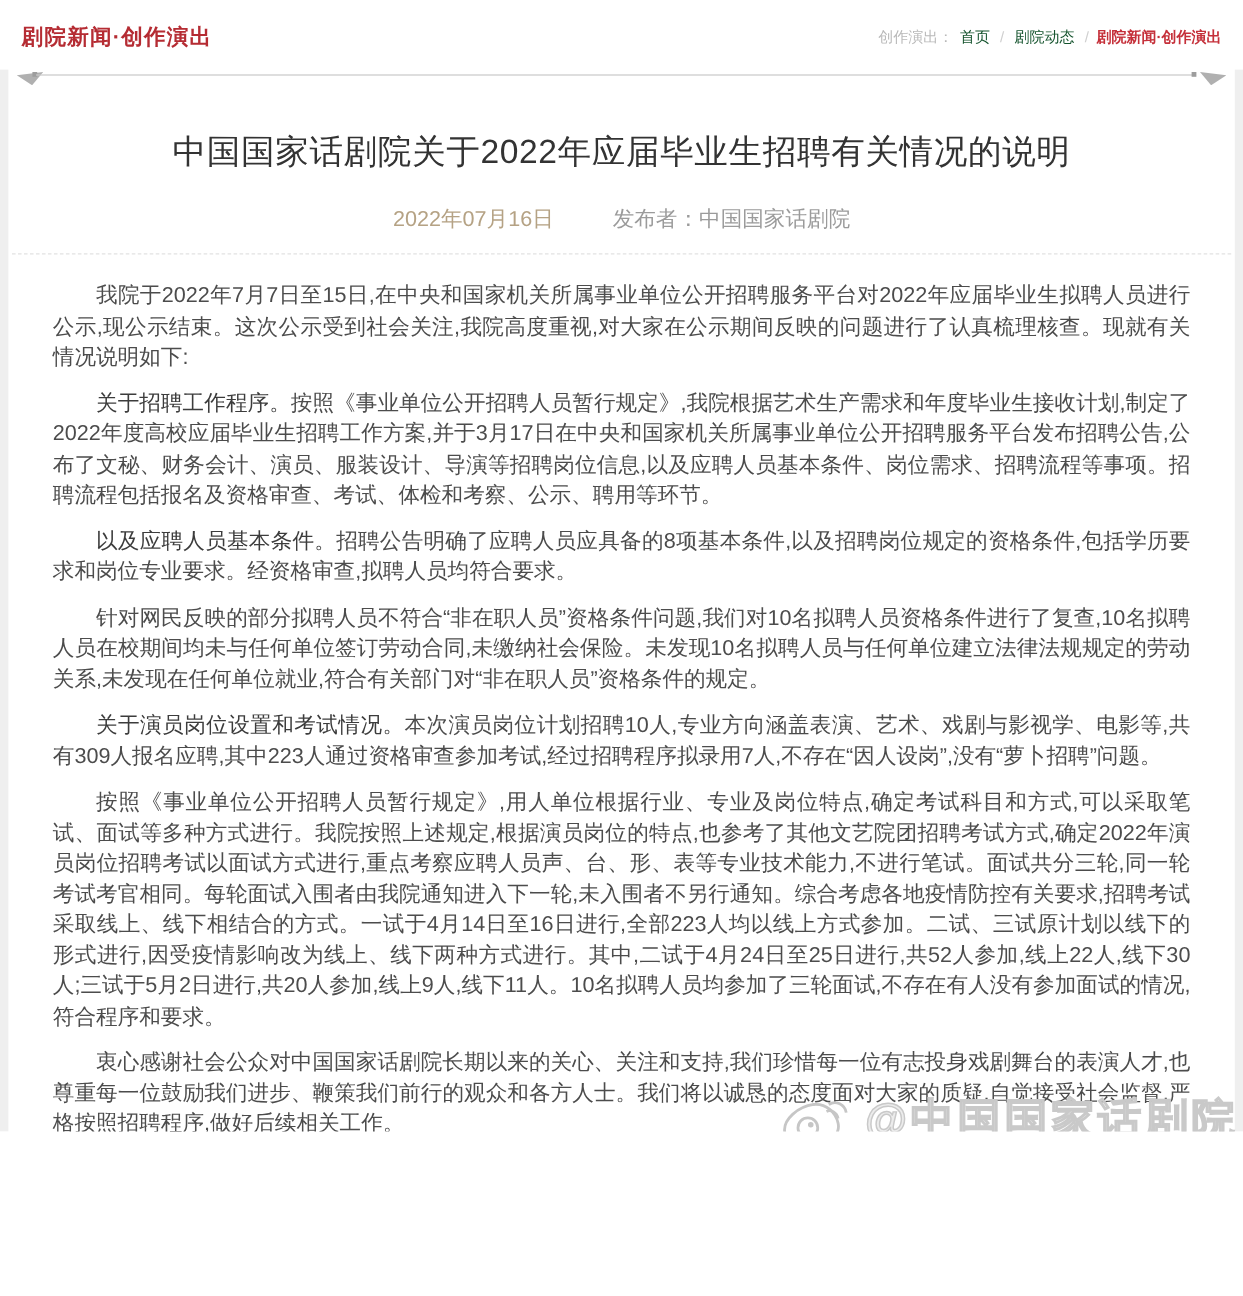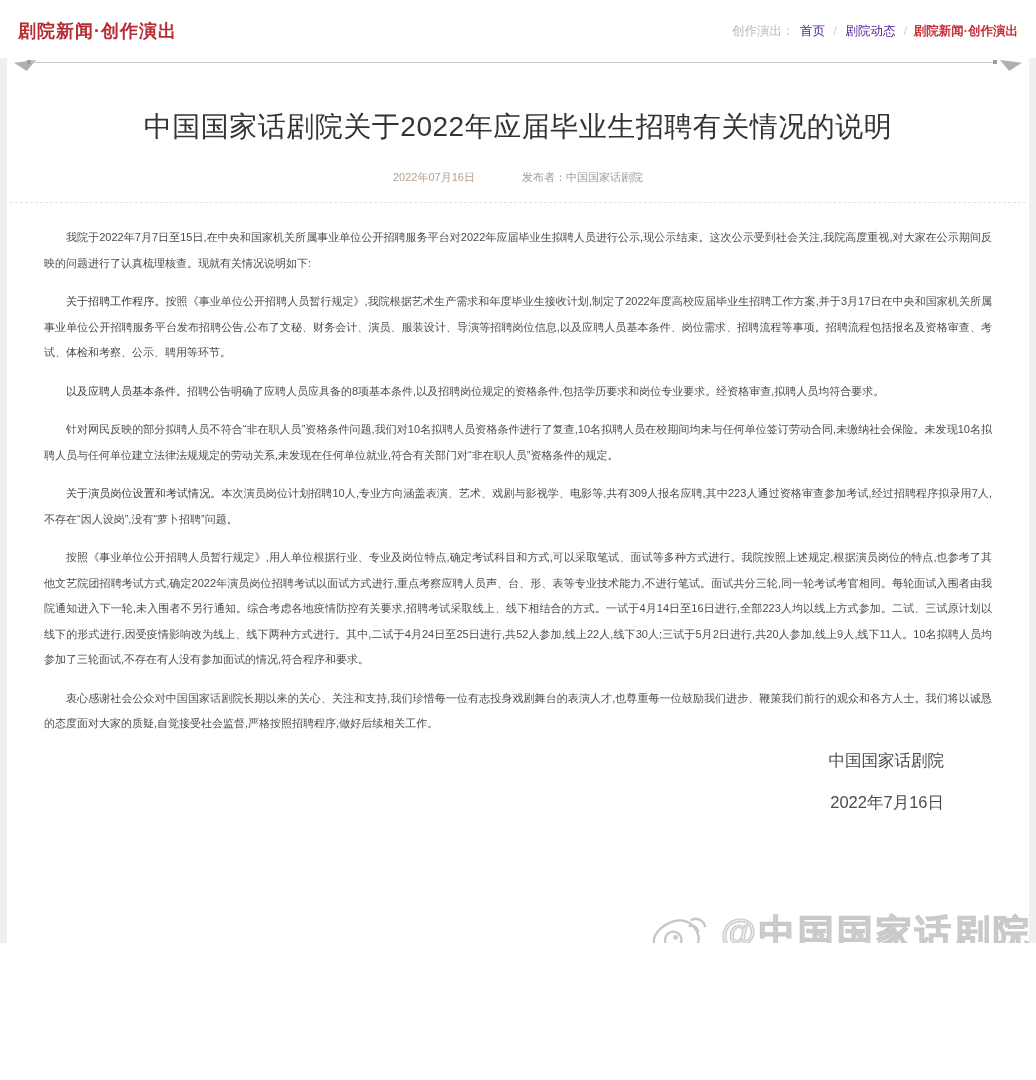--- a/index.html
+++ b/index.html
@@ -14,48 +14,48 @@
   
   .edge { position: absolute; top: 58px; bottom: 0; width: 7px; background: #efefef; z-index: 0; }
   .edge-left { left: 0; }
   .edge-right { right: 0; }
 
   
   header { display: flex; justify-content: space-between; align-items: flex-end; padding: 19px 18px 0 18px; position: relative; z-index: 2; }
   .section-title { font-size: 18px; color: #b52c33; font-weight: 600; letter-spacing: 1px; }
   .breadcrumb { font-size: 12.5px; color: #b9b9b9; padding-bottom: 3px; }
   .bc-label { color: #b9b9b9; }
-  .bc-link { color: #4c1d95; text-decoration: none; margin: 0 2px; }
+  .bc-link { color: #14532d; text-decoration: none; margin: 0 2px; }
   .bc-sep { color: #cfcfcf; margin: 0 3px; }
   .bc-current { color: #c5303a; text-decoration: none; font-weight: 600; }
 
   
   .rule-wrap { position: relative; height: 20px; margin-top: 11px; z-index: 2; }
   .rule-line { position: absolute; left: 30px; right: 42px; top: 8px; height: 1px; background: #c9c9c9; }
   .dot { position: absolute; width: 4px; height: 4px; background: #9d9d9d; top: 6px; }
   .dot-left { left: 27px; }
   .dot-right { right: 39px; }
   .tri { position: absolute; width: 22px; height: 11px; background: #b0b0b0; top: 6px; }
   .tri-left  { left: 14px;  clip-path: polygon(0 25%, 100% 0, 58% 100%); }
   .tri-right { right: 14px; clip-path: polygon(0 0, 100% 25%, 42% 100%); }
 
   
   .article { position: relative; z-index: 1; }
   .article h1 {
     text-align: center; font-size: 28px; line-height: 32px;
     color: #333; font-weight: 500; letter-spacing: 0.5px;
     margin: 37px 60px 0;
   }
-  .meta { text-align: center; margin-top: 27px; font-size: 11px; }
+  .meta { text-align: center; margin-top: 27px; font-size: 18px; }
   .meta .pub-date { color: #b5a284; margin-right: 44px; }
   .meta .publisher { color: #9b9b9b; }
   .dashed { border-top: 1px dashed #e2e2e2; margin: 17px 10px 0; }
 
   .body-text {
-    padding: 22px 44px 0; font-size: 11px; line-height: 25.5px;
+    padding: 22px 44px 0; font-size: 18px; line-height: 25.5px;
     color: #4c4c4c; text-align: justify;
   }
   .body-text p { margin: 0 0 13px; text-indent: 2em; }
   .body-text strong { color: #3c3c3c; font-weight: 400; }
 
   .sig { text-align: right; font-size: 16.5px; color: #4c4c4c; padding-right: 92px; }
   .sig-name { margin-top: 6px; }
   .sig-date { margin-top: 20px; padding-left: 0; }
 
   

